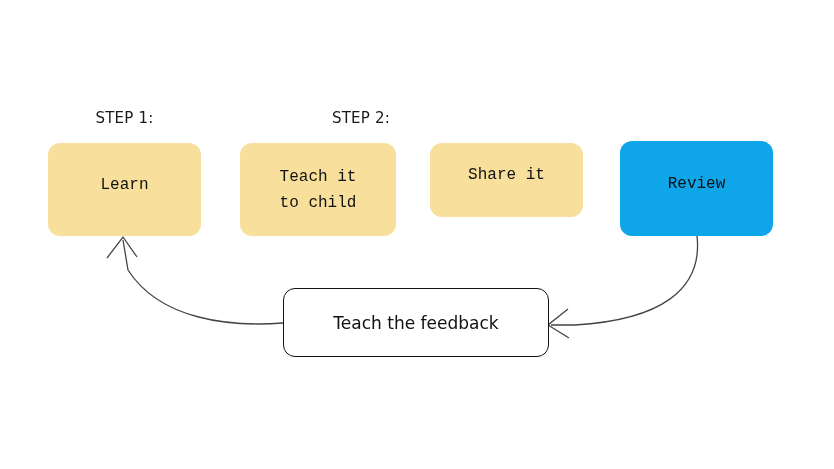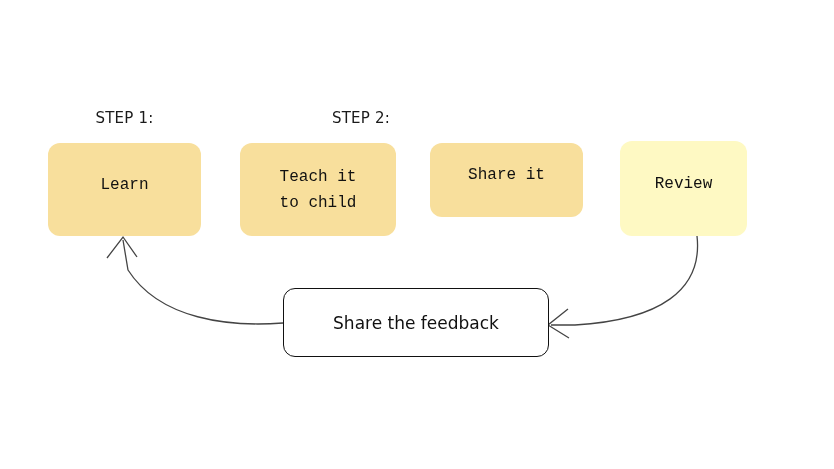--- a/index.html
+++ b/index.html
@@ -111,21 +111,21 @@
   <div class="step-label" id="label1" style="left: 240px; top: 109px; width: 150px; text-align: right;">STEP 2:</div>
   <div class="step-box" id="box1" style="left: 240px; top: 143px; width: 156px; height: 93px; background: rgb(248, 223, 156);">
     <span class="step-box-text">Teach it</span>
     <span class="step-box-text">to child</span>
   </div>
 
   <div class="step-box" id="box2" style="left: 430px; top: 143px; width: 153px; height: 74px; background: rgb(248, 223, 156); padding-bottom: 10px;">
     <span class="step-box-text">Share it</span>
   </div>
 
-  <div class="step-box" id="box3" style="left: 620px; top: 141px; width: 127px; height: 95px; background: #fef9c3; padding-bottom: 10px;">
+  <div class="step-box" id="box3" style="left: 620px; top: 141px; width: 153px; height: 95px; background: #0ea5e9; padding-bottom: 10px;">
     <span class="step-box-text">Review</span>
   </div>
 
   <div class="feedback-box" id="feedbackBox" style="left: 283px; top: 288px; width: 266px; height: 69px; background: rgb(255, 255, 255); border-color: rgb(17, 17, 17);">
-    <span class="feedback-text">Share the feedback</span>
+    <span class="feedback-text">Teach the feedback</span>
   </div>
 
 </div>
 
 </body></html>

